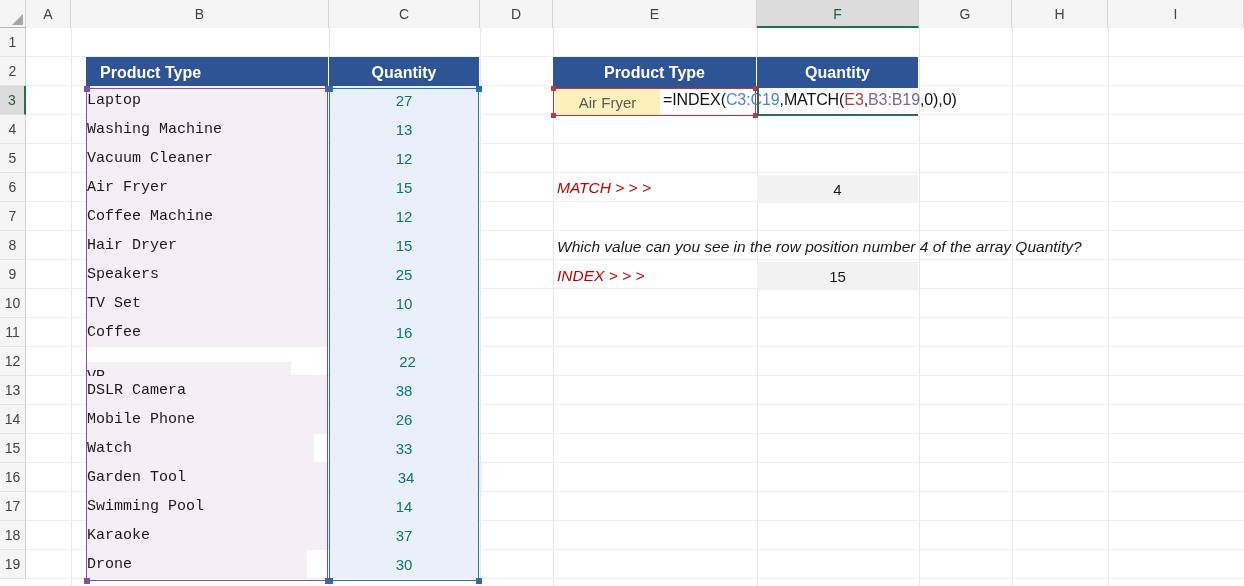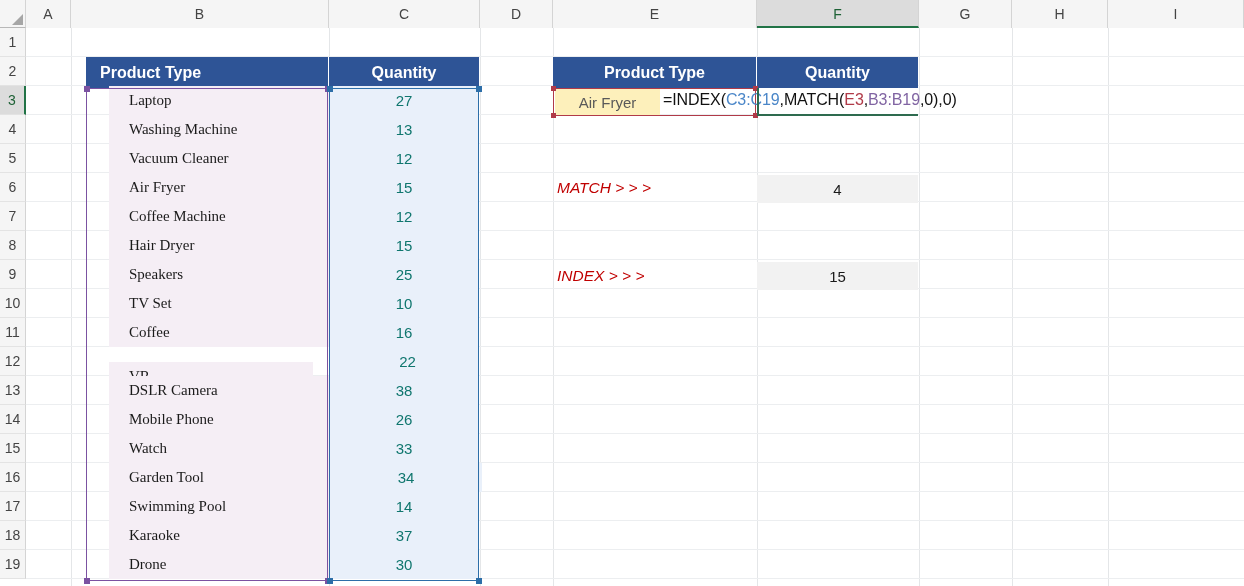--- a/index.html
+++ b/index.html
@@ -111,23 +111,21 @@
   .tbl-header.left-pad  { padding-left: 14px; justify-content: flex-start; }
   .tbl-header.centered  { justify-content: center; }
 
   .cell-b {
     position: absolute;
     background: #f5eef5;
     font-size: 15px;
     color: #1a1a1a;
     display: flex;
     align-items: center;
-    padding-left: 20px;
-    font-family: Liberation Serif, serif;
-    margin-left: 22px;
+    font-family: Liberation Mono, monospace;
   }
   .cell-c {
     position: absolute;
     background: #e9f0fa;
     font-size: 15px;
     color: #0f766e;
     display: flex;
     align-items: center;
     justify-content: center;
     font-family: "Liberation Sans", sans-serif;
@@ -352,16 +350,17 @@
   <div class="e3-handle" style="left:551px; top:113px;"></div>
   <div class="e3-handle" style="left:753px; top:113px;"></div>
 
   <div class="formula-text" id="formula-text" style="left:663px; top:91px;"><span style="color: rgb(17, 17, 17);">=INDEX(</span><span style="color: rgb(74, 134, 200);">C3:C19</span><span style="color: rgb(17, 17, 17);">,MATCH(</span><span style="color: rgb(176, 58, 72);">E3</span><span style="color: rgb(17, 17, 17);">,</span><span style="color: rgb(128, 100, 162);">B3:B19</span><span style="color: rgb(17, 17, 17);">,0),0)</span></div>
   <div class="f3-left-edge" style="left:757px; top:88px; height:28px;"></div>
   <div class="f3-underline" style="left:757px; top:114px; width:161px;"></div>
 
   <div class="fn-label" style="left:557px; top:179px;">MATCH &gt; &gt; &gt;</div>
   <div class="answer-cell" style="left:757px; top:175px; width:161px; height:28px;">4</div>
 
+  <div class="question" style="left:557px; top:238px;">Which value can you see in the row position number 4 of the array Quantity?</div>
   <div class="fn-label" style="left:557px; top:267px;">INDEX &gt; &gt; &gt;</div>
   <div class="answer-cell" style="left:757px; top:262px; width:161px; height:28px;">15</div>
 
 </div>
 
 </body></html>

